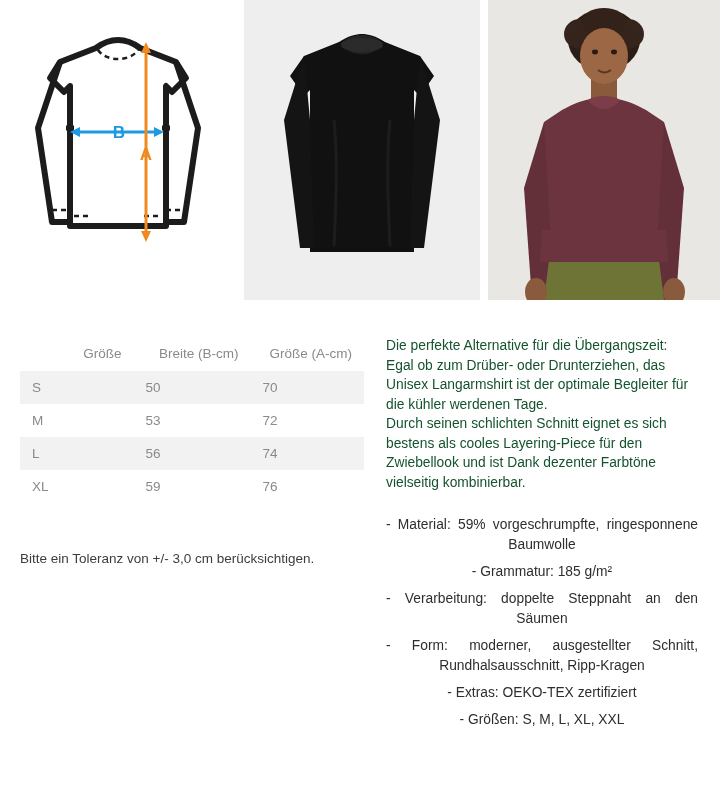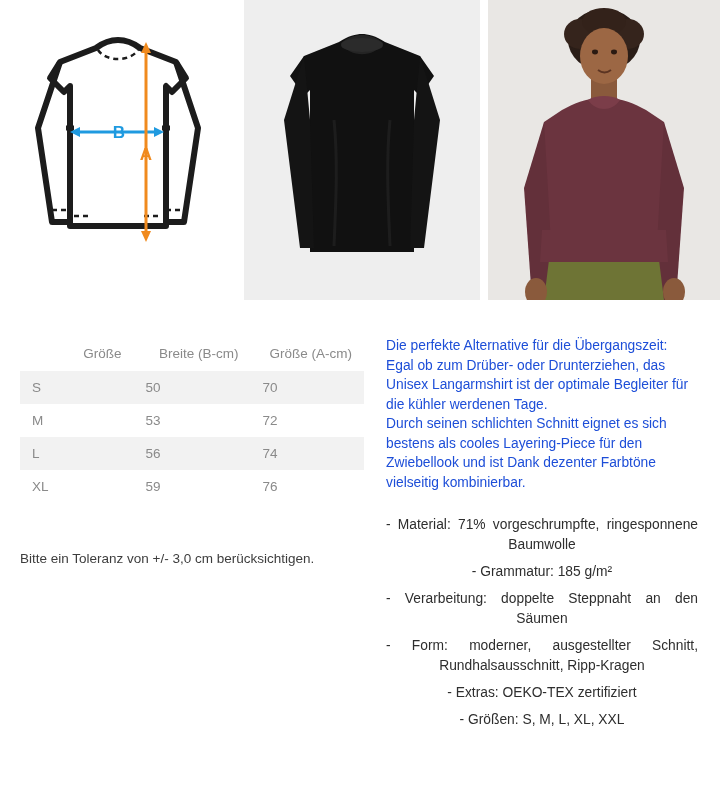--- a/index.html
+++ b/index.html
@@ -72,21 +72,21 @@
   .tolerance {
     margin-top: 46px;
     font-size: 13.5px;
     color: #3d3d3d;
     line-height: 1.5;
   }
 
   .desc {
     font-size: 13.8px;
     line-height: 1.42;
-    color: #1d4ed8;
+    color: #14532d;
   }
   .desc p { margin: 0; }
 
   .bullets {
     margin-top: 22px;
     font-size: 13.8px;
     line-height: 1.45;
     color: #2e2e2e;
   }
   .bullets li {
@@ -233,21 +233,21 @@
       <div class="tolerance">Bitte ein Toleranz von +/- 3,0 cm berücksichtigen.</div>
     </div>
 
     <div class="right-col">
       <div class="desc">
         <p style="white-space:pre-line;">Die perfekte Alternative für die Übergangszeit: Egal ob zum Drüber- oder Drunterziehen, das Unisex Langarmshirt ist der optimale Begleiter für die kühler werdenen Tage.
 Durch seinen schlichten Schnitt eignet es sich bestens als cooles Layering-Piece für den Zwiebellook und ist Dank dezenter Farbtöne vielseitig kombinierbar.</p>
       </div>
 
       <ul class="bullets">
-        <li>- Material: 71% vorgeschrumpfte, ringesponnene Baumwolle</li>
+        <li>- Material: 59% vorgeschrumpfte, ringesponnene Baumwolle</li>
         <li>- Grammatur: 185 g/m²</li>
         <li>- Verarbeitung: doppelte Steppnaht an den Säumen</li>
         <li>- Form: moderner, ausgestellter Schnitt, Rundhalsausschnitt, Ripp-Kragen</li>
         <li>- Extras: OEKO-TEX zertifiziert</li>
         <li>- Größen: S, M, L, XL, XXL</li>
       </ul>
     </div>
   </div>
 </div>
 

